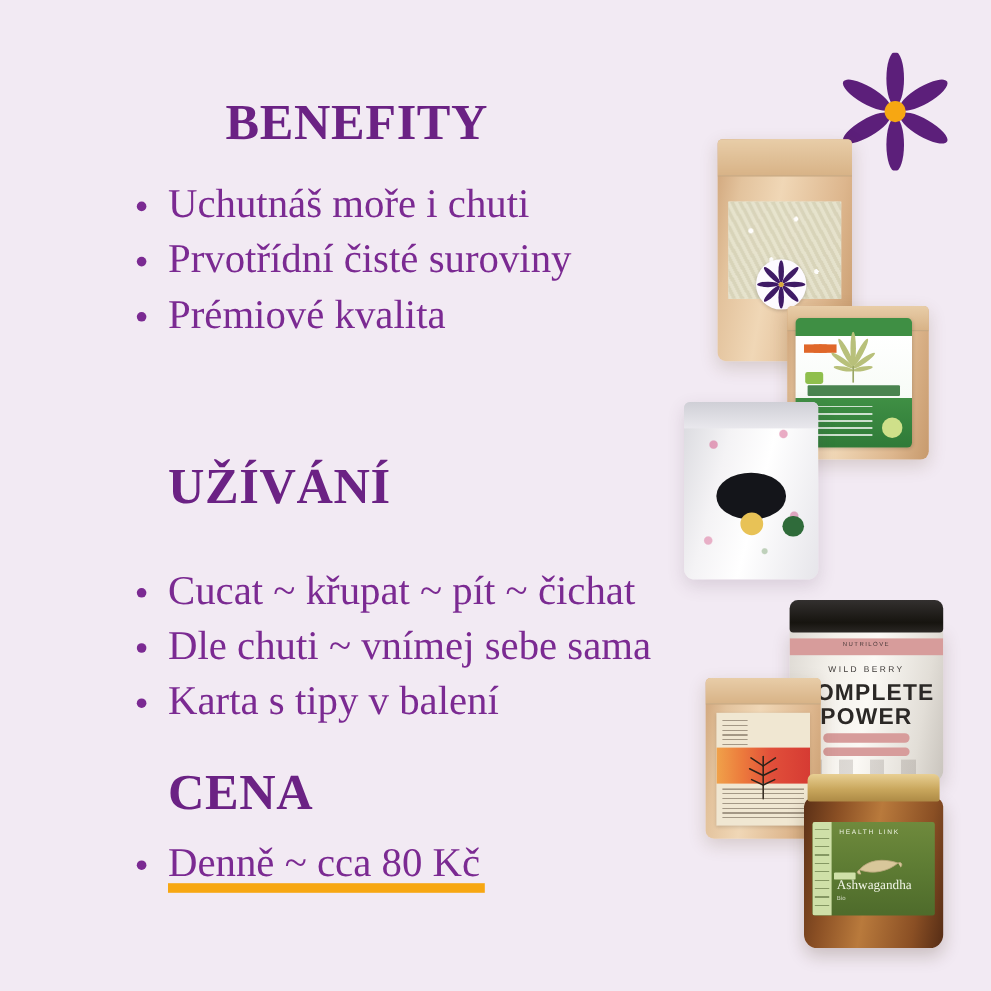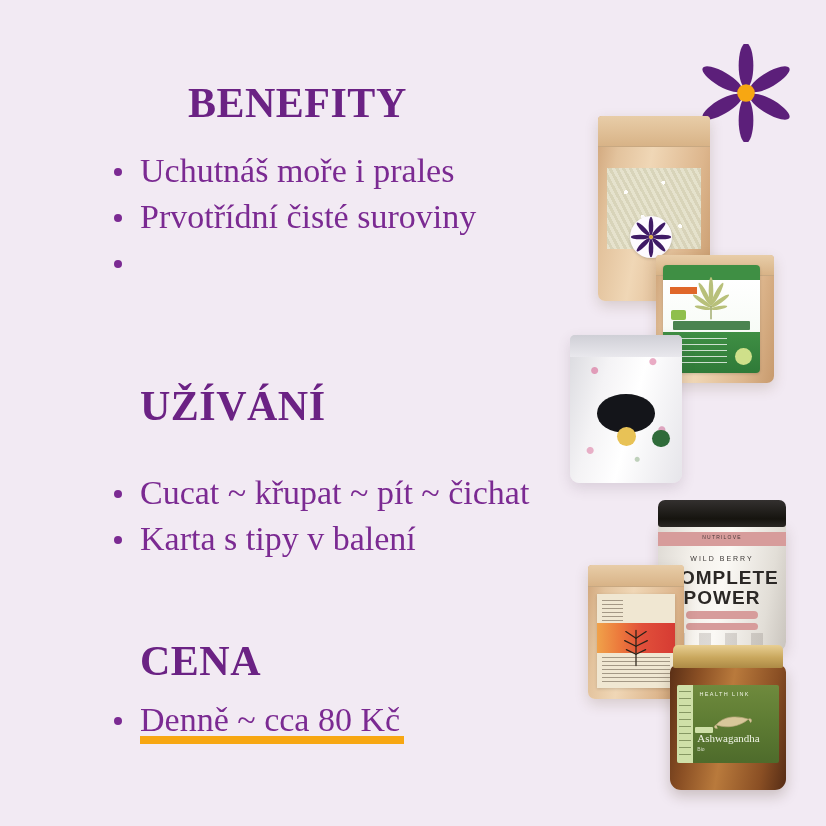--- a/index.html
+++ b/index.html
@@ -461,28 +461,29 @@
         <ellipse cx="50" cy="22" rx="7.5" ry="23" transform="rotate(300 50 50)"></ellipse>
       </g>
       <circle cx="50" cy="50" r="9" fill="#f7a712"></circle>
     </svg>
   </div>
 
   <div class="content">
 
     <div class="section-heading" id="heading-benefity">BENEFITY</div>
     <ul class="bullet-list" id="list-benefity">
-      <li><span class="dot"></span><span class="txt">Uchutnáš moře i prales</span></li>
+      <li><span class="dot"></span><span class="txt">Uchutnáš moře i chuti</span></li>
       <li><span class="dot"></span><span class="txt">Prvotřídní čisté suroviny</span></li>
-      <li><span class="dot"></span></li>
+      <li><span class="dot"></span><span class="txt">Prémiové kvalita</span></li>
     </ul>
 
     <div class="section-heading" id="heading-uzivani">UŽÍVÁNÍ</div>
     <ul class="bullet-list" id="list-uzivani">
       <li><span class="dot"></span><span class="txt">Cucat ~ křupat ~ pít ~ čichat</span></li>
+      <li><span class="dot"></span><span class="txt">Dle chuti ~ vnímej sebe sama</span></li>
       <li><span class="dot"></span><span class="txt">Karta s tipy v balení</span></li>
     </ul>
 
     <div class="section-heading" id="heading-cena">CENA</div>
     <ul class="bullet-list" id="list-cena">
       <li class="emphasis"><span class="dot"></span><span class="txt">Denně ~ cca  80 Kč</span></li>
     </ul>
 
   </div>
 

